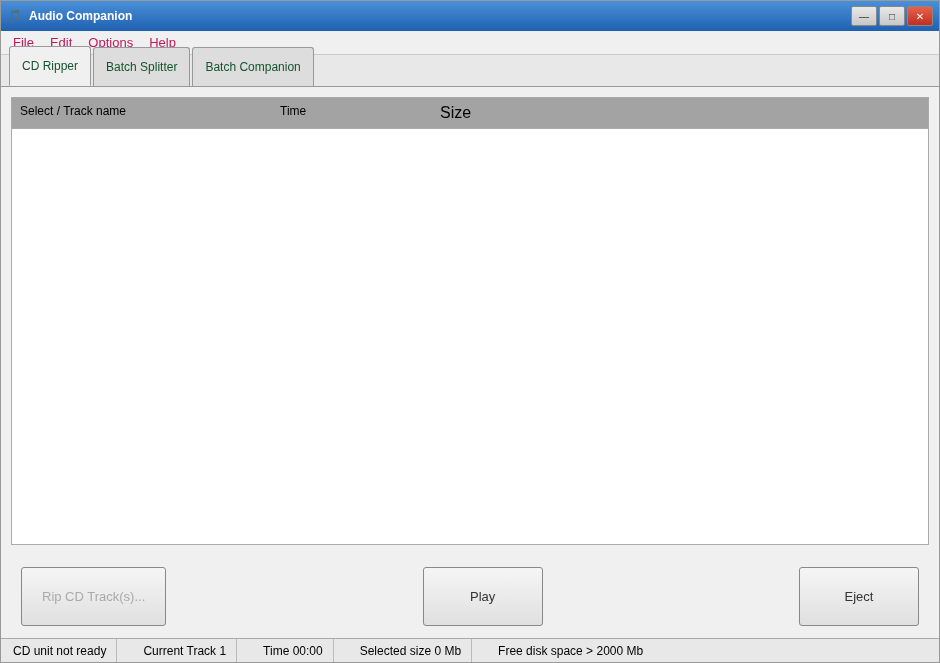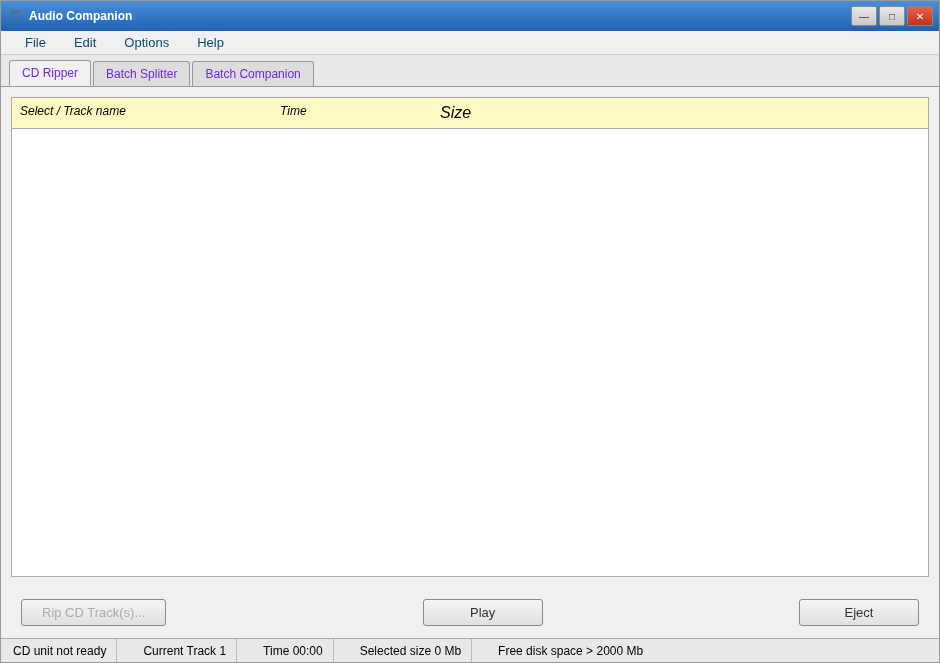--- a/index.html
+++ b/index.html
@@ -82,45 +82,44 @@
       align-items: center;
       padding: 0 4px;
       border-bottom: 1px solid #ccc;
       flex-shrink: 0;
     }
 
     .menu-item {
       padding: 2px 8px;
       cursor: pointer;
       border-radius: 2px;
-      color: #0c4a6e;
-      margin-left: 12px;
+      color: #be185d;
     }
 
     
     .tab-bar {
       background: #e8e8e8;
       display: flex;
       align-items: flex-end;
       padding: 4px 8px 0 8px;
       border-bottom: 1px solid #999;
       flex-shrink: 0;
       height: 32px;
     }
 
     .tab {
-      padding: 5px 12px;
+      padding: 12px 12px;
       border: 1px solid #999;
       border-bottom: none;
       background: #ddd;
       cursor: pointer;
       font-size: 12px;
       border-radius: 3px 3px 0 0;
       position: relative;
-      color: #6d28d9;
+      color: #14532d;
       margin-right: 2px;
     }
 
     .tab.active {
       background: #f0f0f0;
       border-bottom: 1px solid #f0f0f0;
       z-index: 1;
       font-weight: normal;
     }
 
@@ -137,23 +136,22 @@
     .track-table {
       flex: 1;
       border: 1px solid #aaa;
       background: white;
       overflow: auto;
     }
 
     .track-table-header {
       display: flex;
       border-bottom: 1px solid #aaa;
-      background: #fef9c3;
+      background: #a3a3a3;
       padding: 4px 0;
-      font-style: italic;
     }
 
     .col-track {
       width: 260px;
       padding: 2px 8px;
       color: #000;
       font-size: 12px;
     }
 
     .col-time {
@@ -178,21 +176,21 @@
     
     .bottom-buttons {
       display: flex;
       align-items: center;
       justify-content: space-between;
       padding: 12px 20px;
       flex-shrink: 0;
     }
 
     .btn {
-      padding: 5px 20px;
+      padding: 21px 20px;
       border: 1px solid #888;
       background: linear-gradient(to bottom, #f5f5f5, #e0e0e0);
       cursor: pointer;
       font-size: 13px;
       border-radius: 3px;
       min-width: 120px;
       color: #333;
     }
 
     .btn:disabled, .btn.disabled {

